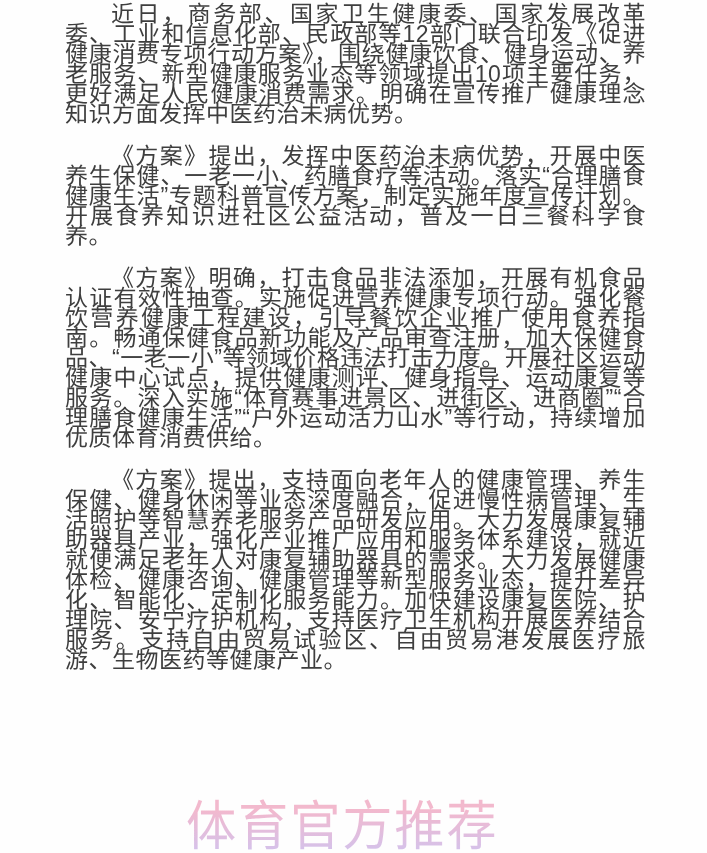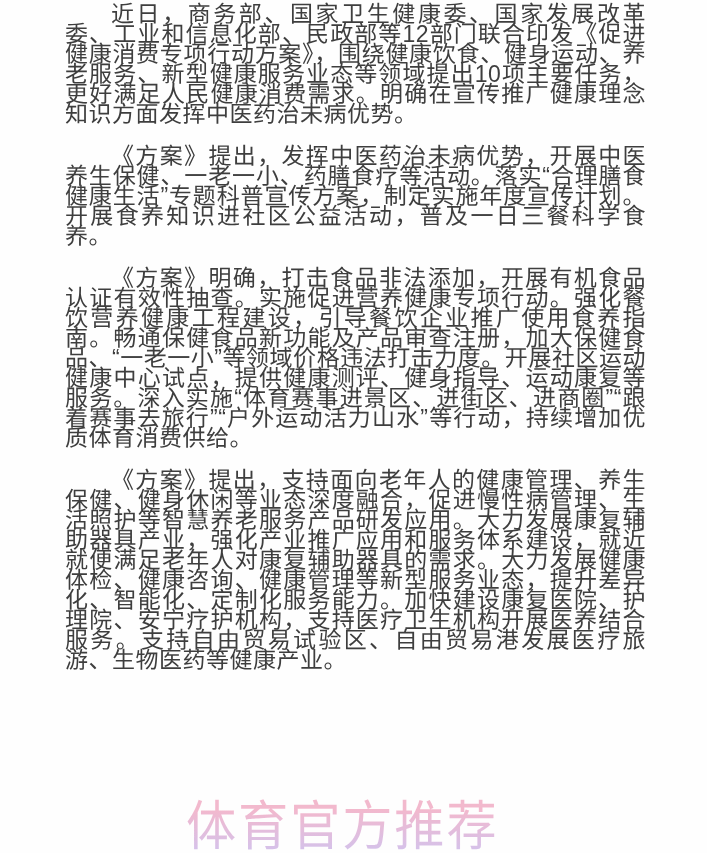--- a/index.html
+++ b/index.html
@@ -51,19 +51,19 @@
     }
   }
 </style>
 </head>
 <body>
 
 <div class="page">
   <article class="article">
     <p class="para">近日，商务部、国家卫生健康委、国家发展改革委、工业和信息化部、民政部等12部门联合印发《促进健康消费专项行动方案》，围绕健康饮食、健身运动、养老服务、新型健康服务业态等领域提出10项主要任务，更好满足人民健康消费需求。明确在宣传推广健康理念知识方面发挥中医药治未病优势。</p>
     <p class="para">《方案》提出，发挥中医药治未病优势，开展中医养生保健、一老一小、药膳食疗等活动。落实“合理膳食健康生活”专题科普宣传方案，制定实施年度宣传计划。开展食养知识进社区公益活动，普及一日三餐科学食养。</p>
-    <p class="para">《方案》明确，打击食品非法添加，开展有机食品认证有效性抽查。实施促进营养健康专项行动。强化餐饮营养健康工程建设，引导餐饮企业推广使用食养指南。畅通保健食品新功能及产品审查注册，加大保健食品、“一老一小”等领域价格违法打击力度。开展社区运动健康中心试点，提供健康测评、健身指导、运动康复等服务。深入实施“体育赛事进景区、进街区、进商圈”“跟着赛事去旅行”“户外运动活力山水”等行动，持续增加优质体育消费供给。</p>
+    <p class="para">《方案》明确，打击食品非法添加，开展有机食品认证有效性抽查。实施促进营养健康专项行动。强化餐饮营养健康工程建设，引导餐饮企业推广使用食养指南。畅通保健食品新功能及产品审查注册，加大保健食品、“一老一小”等领域价格违法打击力度。开展社区运动健康中心试点，提供健康测评、健身指导、运动康复等服务。深入实施“体育赛事进景区、进街区、进商圈”“合理膳食健康生活”“户外运动活力山水”等行动，持续增加优质体育消费供给。</p>
     <p class="para">《方案》提出，支持面向老年人的健康管理、养生保健、健身休闲等业态深度融合，促进慢性病管理、生活照护等智慧养老服务产品研发应用。大力发展康复辅助器具产业，强化产业推广应用和服务体系建设，就近就便满足老年人对康复辅助器具的需求。大力发展健康体检、健康咨询、健康管理等新型服务业态，提升差异化、智能化、定制化服务能力。加快建设康复医院、护理院、安宁疗护机构，支持医疗卫生机构开展医养结合服务。支持自由贸易试验区、自由贸易港发展医疗旅游、生物医药等健康产业。</p>
 
   </article>
 
   <div class="watermark">体育官方推荐</div>
 </div>
 
 </body></html>

